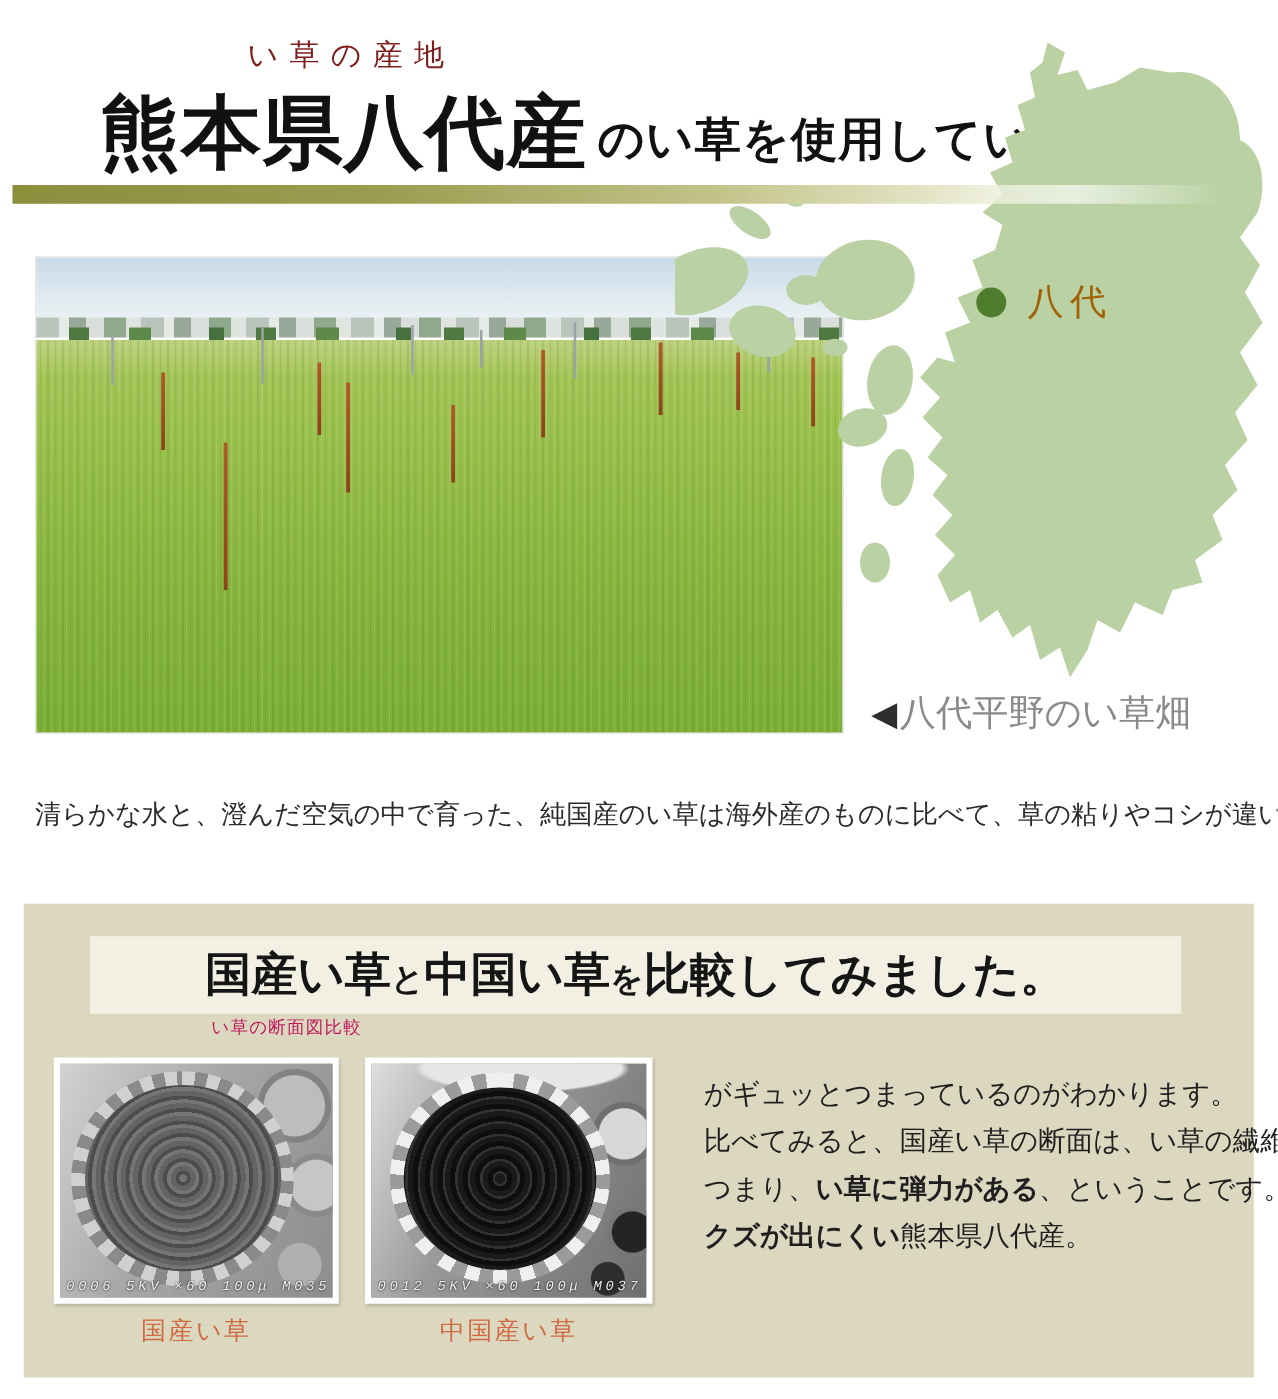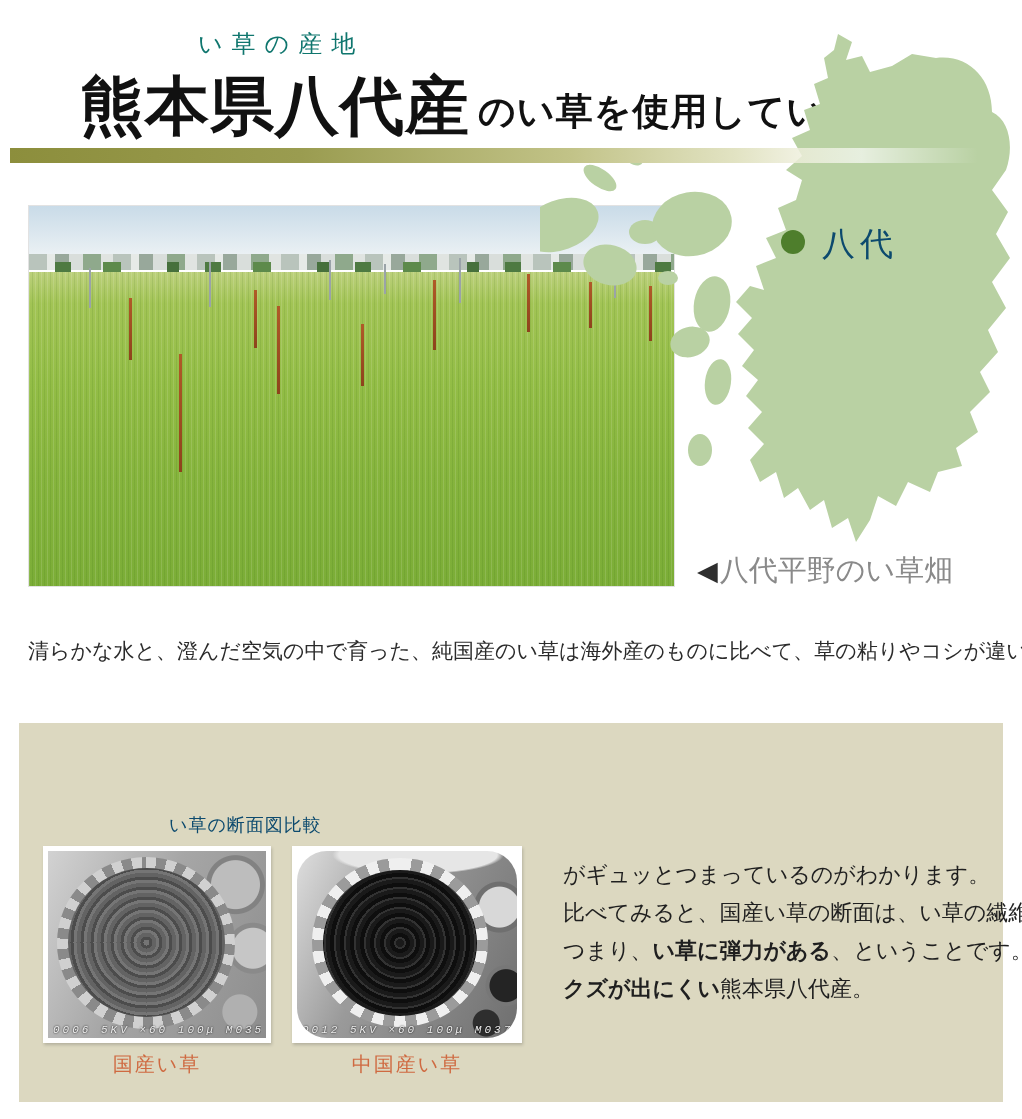--- a/index.html
+++ b/index.html
@@ -1,21 +1,21 @@
 <!DOCTYPE html>
 <html><head>
 <meta charset="utf-8">
 <style>
   * { margin:0; padding:0; box-sizing:border-box; }
   body { background:#fff; font-family:"Liberation Sans","DejaVu Sans",sans-serif; }
   #page { position:relative; width:1022px; height:1119px; background:#fff; overflow:hidden; }
 
   
   .subtitle { position:absolute; left:198px; top:28px; font-family:"Liberation Serif","DejaVu Serif",serif;
-              font-size:24px; letter-spacing:9px; color:#0f766e; }
+              font-size:24px; letter-spacing:9px; color:#7f1d1d; }
   .title-row { position:absolute; left:80px; top:60px; display:flex; align-items:flex-end; white-space:nowrap; }
   .title-main { font-family:"Liberation Serif","DejaVu Serif",serif; font-size:64px; font-weight:600;
                 color:#111; letter-spacing:1px; line-height:1.1;margin-top:12px; }
   .title-suffix { font-family:"Liberation Serif","DejaVu Serif",serif; font-size:37px; font-weight:600;
                   color:#111; padding:0 0 5px 8px; letter-spacing:1px; }
   .accent-bar { position:absolute; left:10px; top:148px; width:968px; height:15px; z-index:3;
                 background:linear-gradient(90deg,#8c8e3c 0%,#9a9c50 30%,#c2c388 58%,#e2e3c3 75%,
                            rgba(255,255,255,.65) 88%,rgba(255,255,255,0) 100%); }
 
   
@@ -32,55 +32,55 @@
   .field { position:absolute; left:0; top:66px; width:100%; height:316px;
            background:linear-gradient(#bcd07c 0%,#a2c455 10%,#93bd46 35%,#86b43d 65%,#7bad37 100%); }
   .field::after { content:""; position:absolute; inset:0;
            background:repeating-linear-gradient(90deg,rgba(255,255,255,.12) 0 1px,rgba(0,0,0,0) 1px 3px,
                       rgba(30,90,0,.10) 3px 4px,rgba(0,0,0,0) 4px 6px); }
   .stake { position:absolute; width:3px; background:linear-gradient(#b05a28,#8d431c); z-index:2; }
   .pole  { position:absolute; width:2px; background:#9aa3a8; z-index:2; }
 
   
   .map-svg { position:absolute; left:540px; top:20px; width:482px; height:560px; z-index:2; }
-  .map-label { position:absolute; left:822px; top:222px; z-index:4; font-size:33px; letter-spacing:5px;
-               color:#0c4a6e; }
+  .map-label { position:absolute; left:822px; top:222px; z-index:4; font-size:29px; letter-spacing:5px;
+               color:#a16207; }
   .photo-caption { position:absolute; left:697px; top:551px; z-index:4; font-size:29px; color:#8a8a8a;
                    white-space:nowrap; }
   .photo-caption .tri { color:#2e2e2e; font-size:27px; margin-right:2px; }
 
   
   .intro { position:absolute; left:28px; top:637px; width:990px; font-size:21px; color:#2b2b2b;
            letter-spacing:0; white-space:nowrap; }
 
   
   .cmp-box { position:absolute; left:19px; top:723px; width:984px; height:379px; background:#dcd8c0; }
   .cmp-title-box { position:absolute; left:53px; top:26px; width:873px; height:62px; background:#f2f0e3;
                    display:flex; align-items:center; justify-content:center; }
   .cmp-title { font-family:"Liberation Serif","DejaVu Serif",serif; color:#151515; font-weight:600;
                white-space:nowrap; }
   .cmp-title .big { font-size:37px; }
   .cmp-title .small { font-size:26px; }
-  .cmp-caption { position:absolute; left:150px; top:90px; font-size:18px; color:#0c4a6e; letter-spacing:1px; }
+  .cmp-caption { position:absolute; left:150px; top:90px; font-size:14px; color:#be185d; letter-spacing:1px; }
 
   .sem { position:absolute; background:#fff; padding:5px; box-shadow:1px 2px 3px rgba(0,0,0,.18);font-style:italic; }
   .sem-inner { position:relative; width:100%; height:100%; overflow:hidden; }
   .sem1 .sem-inner { background-color:#969696;
       background-image:
         radial-gradient(circle at 86% 18%, #bdbdbd 0 24px, #828282 25px 29px, transparent 30px),
         radial-gradient(circle at 94% 52%, #c6c6c6 0 20px, #8a8a8a 21px 25px, transparent 26px),
         radial-gradient(circle at 88% 86%, #b0b0b0 0 17px, transparent 18px),
         linear-gradient(115deg,#d2d2d2 0%,#a6a6a6 45%,#8d8d8d 100%); }
   .sem2 .sem-inner { background-color:#8a8a8a;
       background-image:
         radial-gradient(ellipse 60% 16% at 55% 2%, #e6e6e6 0 60%, transparent 65%),
         radial-gradient(circle at 92% 30%, #d8d8d8 0 20px, #6f6f6f 21px 25px, transparent 26px),
         radial-gradient(circle at 95% 72%, #242424 0 16px, #777 17px 20px, transparent 21px),
         radial-gradient(circle at 86% 92%, #2e2e2e 0 13px, transparent 14px),
-        linear-gradient(115deg,#dedede 0%,#9a9a9a 40%,#6f6f6f 100%); border-radius: 30px; }
+        linear-gradient(115deg,#dedede 0%,#9a9a9a 40%,#6f6f6f 100%); }
   .sem-rim { position:absolute; border-radius:50%; }
   .sem1 .sem-rim { left:4%; top:3%; width:82%; height:92%;
       background:repeating-conic-gradient(#d0d0d0 0deg 7deg,#8a8a8a 7deg 14deg); }
   .sem2 .sem-rim { left:7%; top:4%; width:80%; height:90%;
       background:repeating-conic-gradient(#efefef 0deg 8deg,#9b9b9b 8deg 16deg); }
   .sem-core { position:absolute; border-radius:50%; }
   .sem1 .sem-core { left:9%; top:9%; width:72%; height:80%;
       background:repeating-radial-gradient(circle at 50% 50%, #757575 0 3px, #4c4c4c 3px 6px, #636363 6px 10px); }
   .sem2 .sem-core { left:12%; top:10%; width:70%; height:78%;
       background:repeating-radial-gradient(circle at 50% 50%, #1a1a1a 0 4px, #323232 4px 6px, #0e0e0e 6px 10px); }
@@ -153,20 +153,25 @@
   </svg>
   <div class="map-label">八代</div>
 
   <div class="photo-caption">
     <span class="tri">◀</span><span>八代平野のい草畑</span>
   </div>
 
   <div class="intro">清らかな水と、澄んだ空気の中で育った、純国産のい草は海外産のものに比べて、草の粘りやコシが違います。</div>
 
   <div class="cmp-box">
+    <div class="cmp-title-box">
+      <div class="cmp-title">
+        <span class="big">国産い草</span><span class="small">と</span><span class="big">中国い草</span><span class="small">を</span><span class="big">比較してみました。</span>
+      </div>
+    </div>
 
     <div class="cmp-caption">い草の断面図比較</div>
 
     <div class="sem sem1" style="left:24px;top:123px;width:228px;height:197px">
       <div class="sem-inner">
         <div class="sem-rim"></div>
         <div class="sem-core"></div>
         <div class="sem-meta">0006 5KV ×60 100μ M035</div>
       </div>
     </div>

